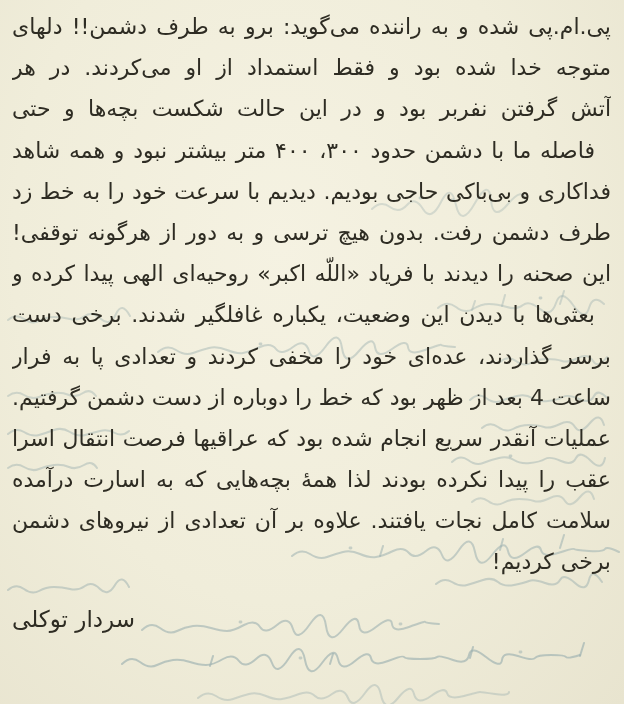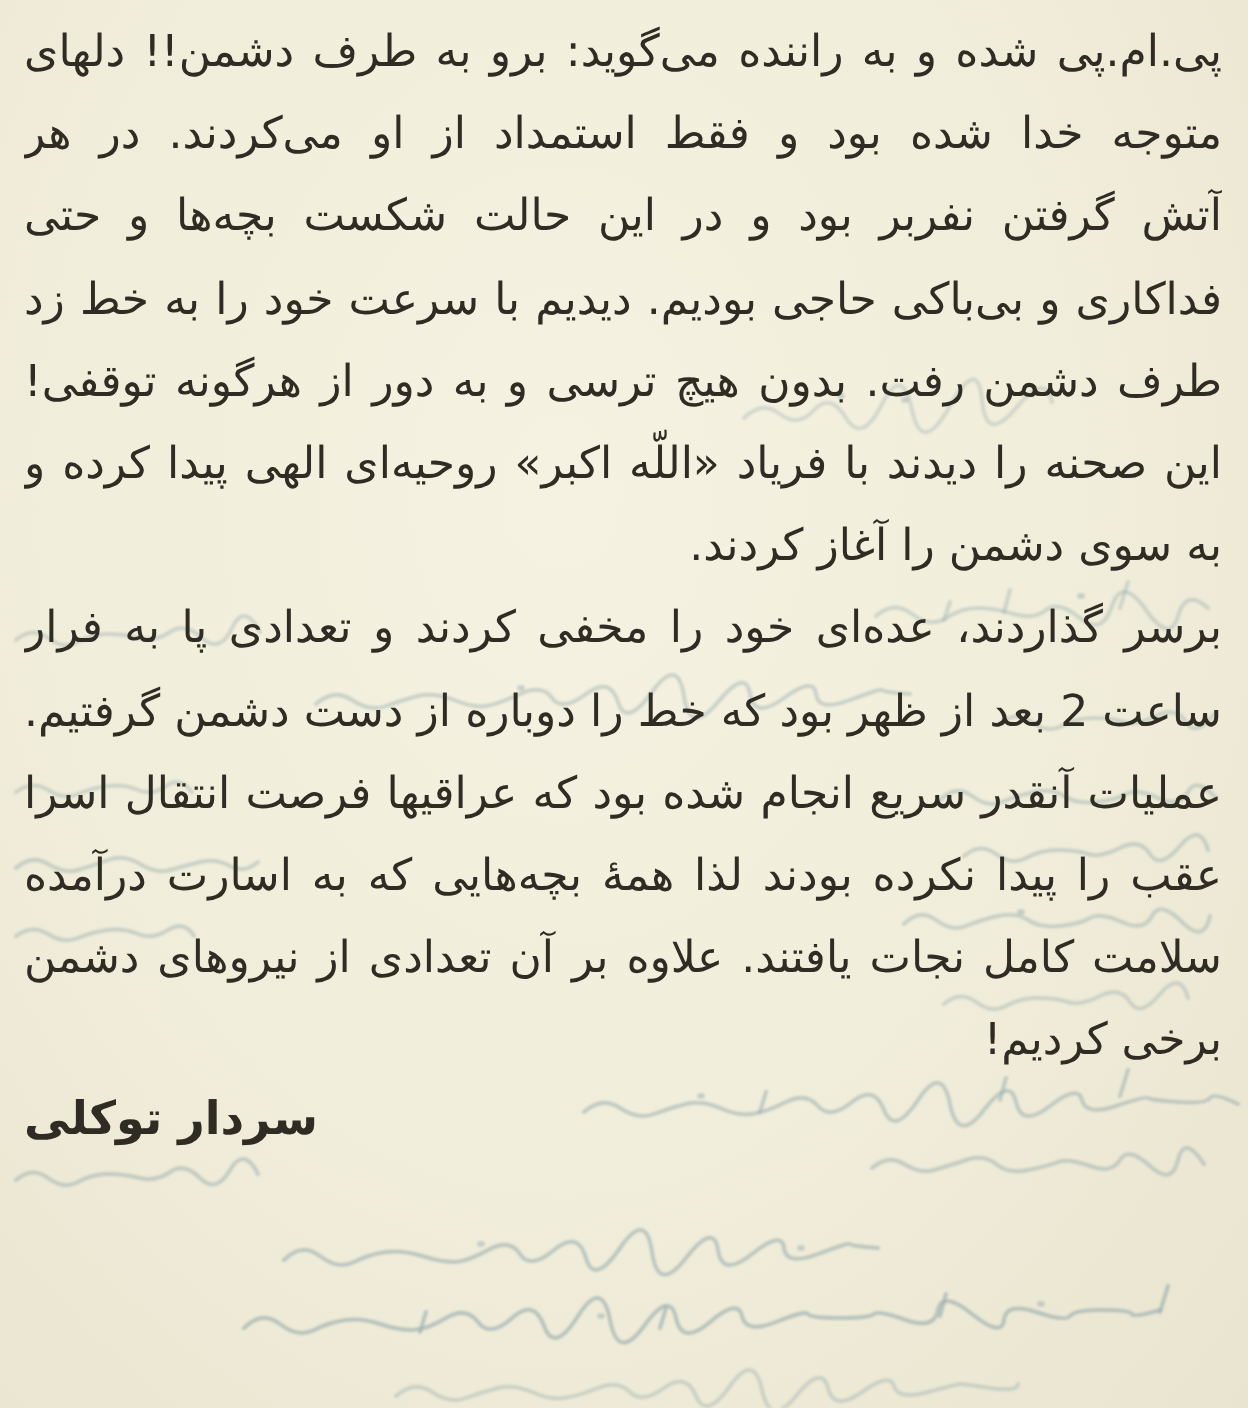--- a/index.html
+++ b/index.html
@@ -28,23 +28,23 @@
     text-align: justify;
     text-align-last: justify;
     overflow: hidden;
     white-space: normal;
   }
   .line.end { text-align-last: right; }
   .line.indent { padding-right: 16px; }
   .signature {
     height: 34px;
     line-height: 34px;
-    margin-top: 2px;
+    margin-top: 19px;
     font-size: 23px;
-    font-weight: bold;
+    font-weight: normal;
     text-align: left;
     text-align-last: left;
   }
   .ghost {
     position: absolute;
     inset: 0;
     z-index: 1;
     filter: blur(0.5px);
     pointer-events: none;
   }
@@ -88,29 +88,30 @@
 
   <div class="text-block">
 
     <div class="para">
       <div class="line">پی.ام.پی شده و به راننده می‌گوید: برو به طرف دشمن!! دلهای بچه‌ها</div>
       <div class="line">متوجه خدا شده بود و فقط استمداد از او می‌کردند. در هر لحظه‌ای امکان</div>
       <div class="line">آتش گرفتن نفربر بود و در این حالت شکست بچه‌ها و حتی شهادتشان</div>
     </div>
 
     <div class="para">
+      <div class="line indent">فاصله ما با دشمن حدود ۳۰۰، ۴۰۰ متر بیشتر نبود و همه شاهد</div>
       <div class="line">فداکاری و بی‌باکی حاجی بودیم. دیدیم با سرعت خود را به خط زد و به</div>
       <div class="line">طرف دشمن رفت. بدون هیچ ترسی و به دور از هرگونه توقفی! بچه‌ها که</div>
       <div class="line">این صحنه را دیدند با فریاد «اللّه اکبر» روحیه‌ای الهی پیدا کرده و پیشروی</div>
-      <div class="line end">به سوی دشمن را آغاز کردند.</div>
     </div>
 
     <div class="para">
+      <div class="line indent">بعثی‌ها با دیدن این وضعیت، یکباره غافلگیر شدند. برخی دست</div>
       <div class="line">برسر گذاردند، عده‌ای خود را مخفی کردند و تعدادی پا به فرار گذاشتند!</div>
-      <div class="line">ساعت 2 بعد از ظهر بود که خط را دوباره از دست دشمن گرفتیم.</div>
+      <div class="line">ساعت 4 بعد از ظهر بود که خط را دوباره از دست دشمن گرفتیم.</div>
       <div class="line">عملیات آنقدر سریع انجام شده بود که عراقیها فرصت انتقال اسرا به</div>
       <div class="line">عقب را پیدا نکرده بودند لذا همهٔ بچه‌هایی که به اسارت درآمده بودند، با</div>
       <div class="line">سلامت کامل نجات یافتند. علاوه بر آن تعدادی از نیروهای دشمن را نیز</div>
       <div class="line end">برخی کردیم!</div>
     </div>
 
     <div class="signature">سردار توکلی</div>
 
   </div>
 </div>

